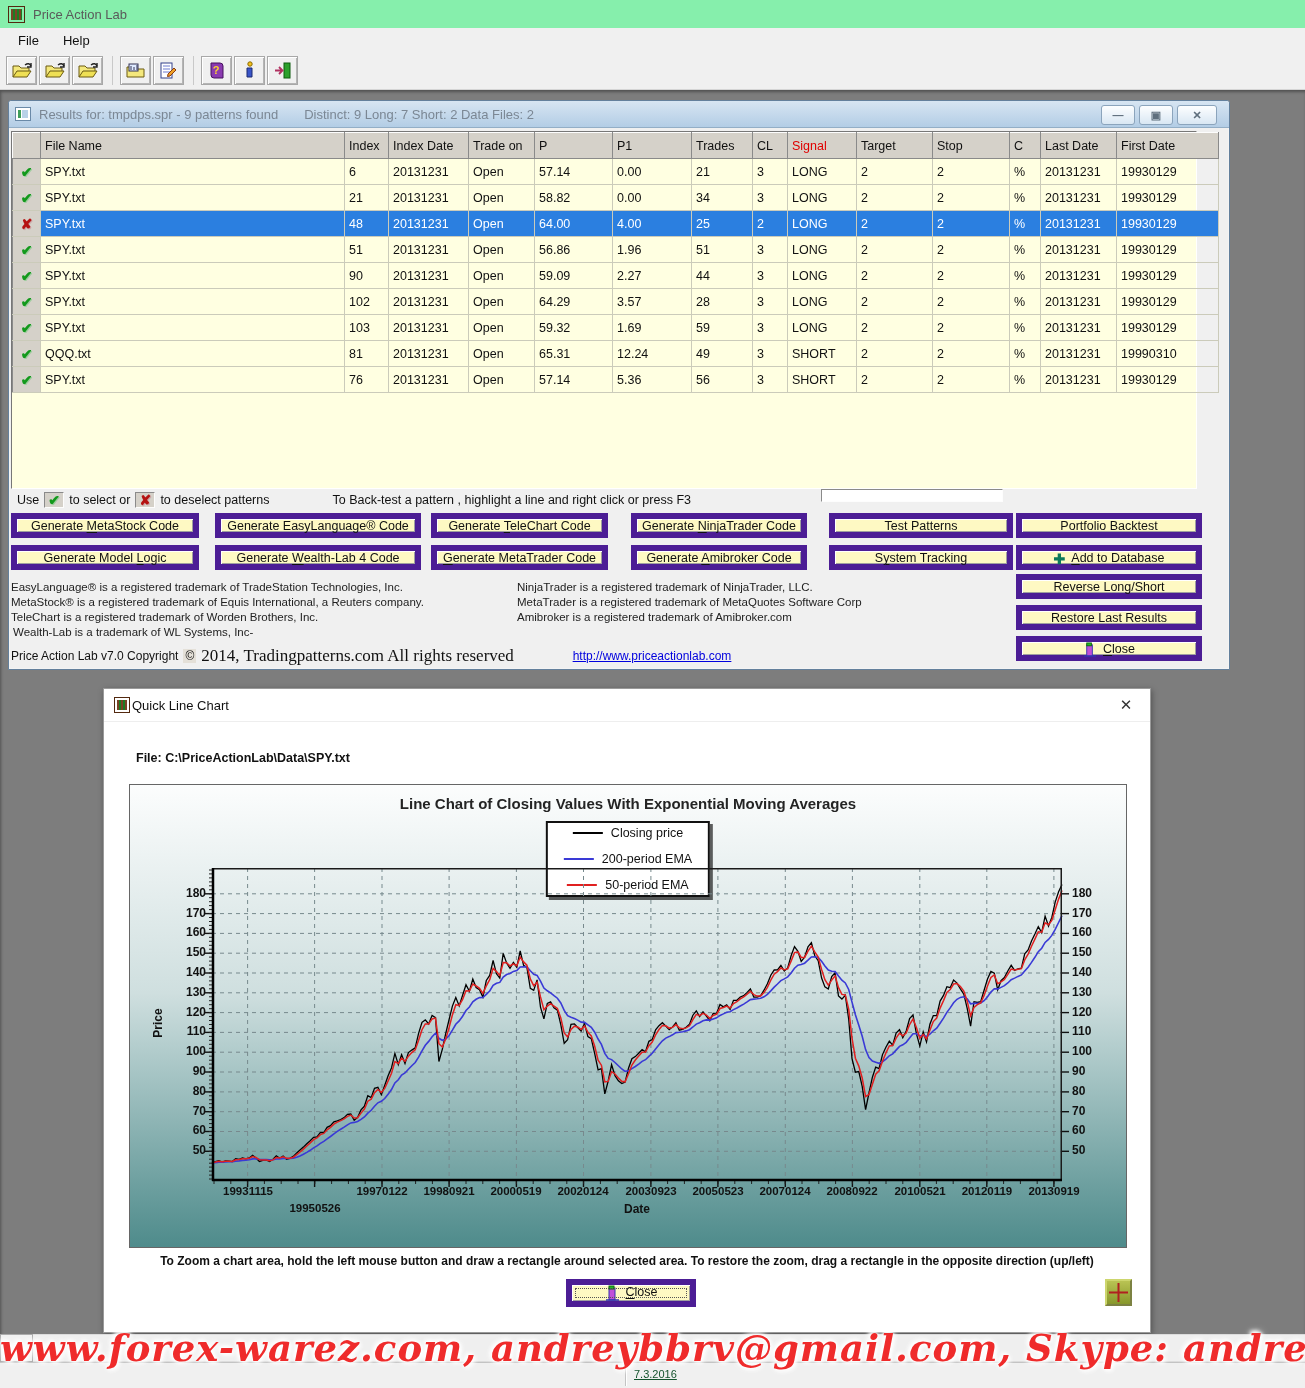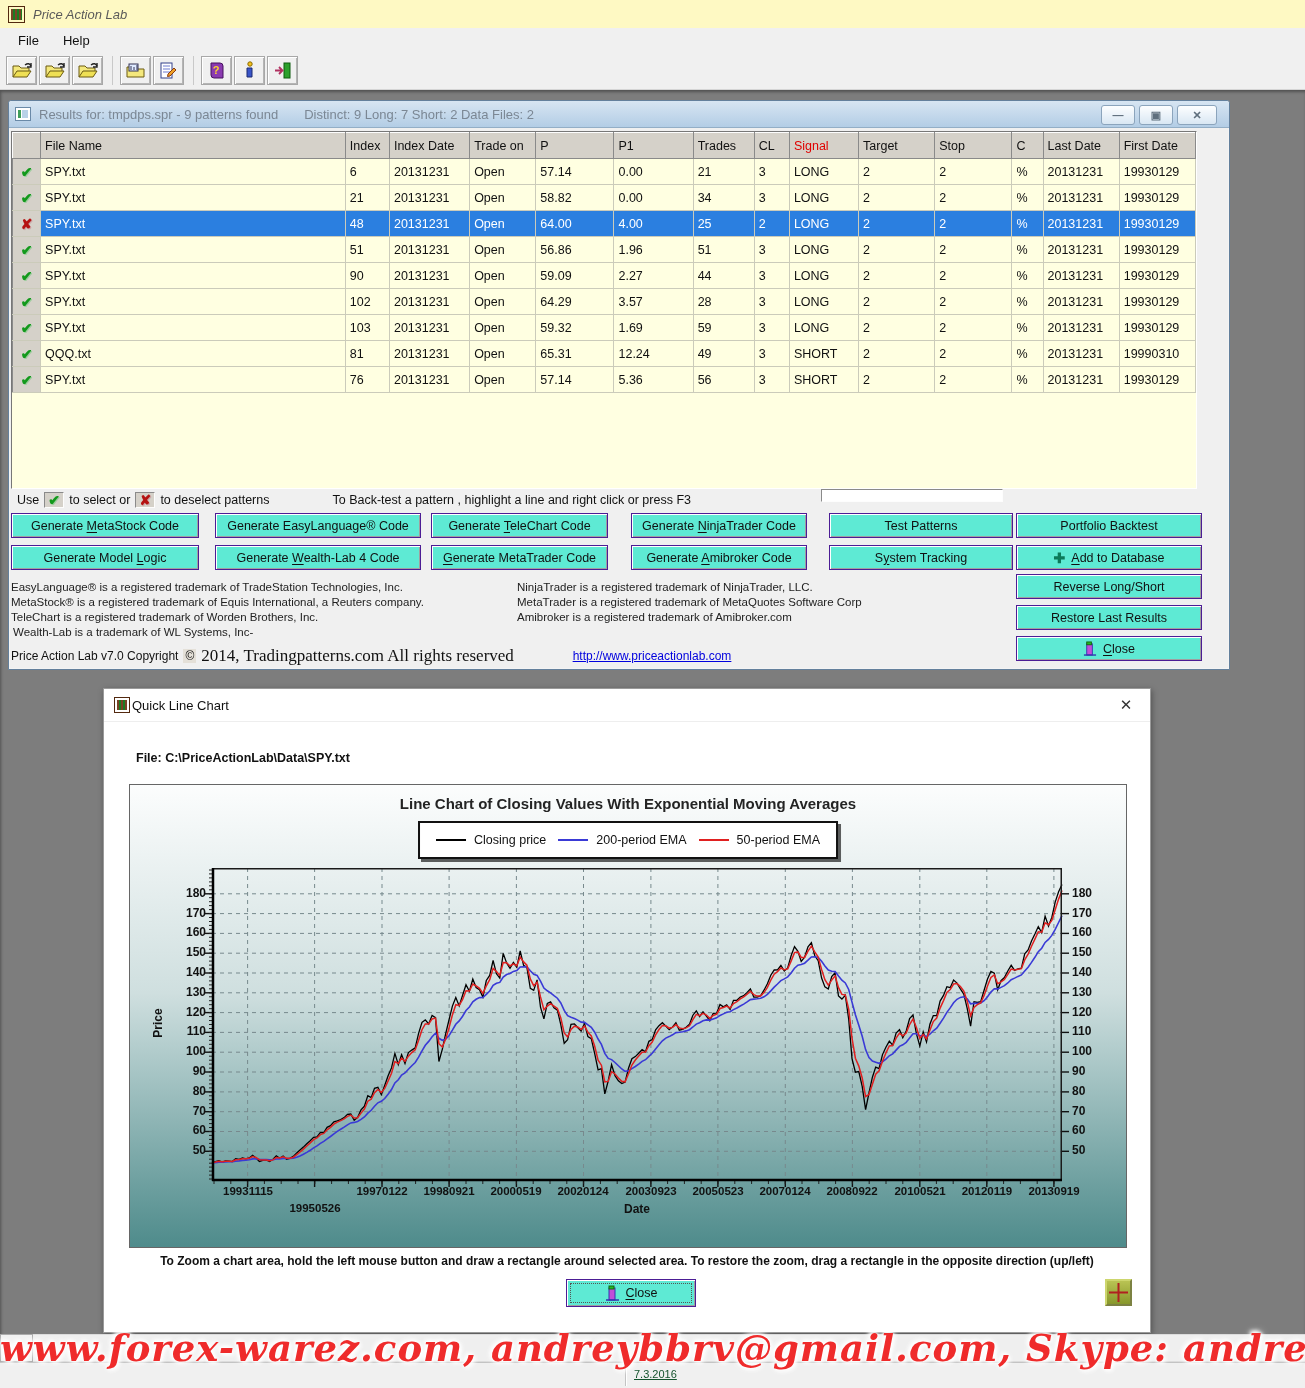--- a/index.html
+++ b/index.html
@@ -1,20 +1,20 @@
 <!DOCTYPE html>
 <html><head>
 <meta charset="utf-8">
 <style>
   * { margin:0; padding:0; box-sizing:border-box; }
   html,body { width:1305px; height:1388px; }
   body { position:relative; background:#7d7d7d; font-family:"Liberation Sans",sans-serif; font-size:12px; color:#111; overflow:hidden; }
 
   
-  .app-titlebar { position:absolute; left:0; top:0; width:1305px; height:28px; background:#fef9c3; display:flex; align-items:center; padding-left:8px; gap:8px;font-style:italic; }
+  .app-titlebar { position:absolute; left:0; top:0; width:1305px; height:28px; background:#86efac; display:flex; align-items:center; padding-left:8px; gap:8px; }
   .app-title { color:#5a5a5a; font-size:13px; }
   .applogo { width:17px; height:17px; background:#7a4426; border:1px solid #53290f;
      background-image:repeating-linear-gradient(90deg,#1d7c22 0 2px,#7a4426 2px 4px); background-clip:content-box; padding:2px 2px; }
   .menubar { position:absolute; left:0; top:28px; width:1305px; height:24px; background:#f0f0f0; display:flex; align-items:center; padding-left:8px; gap:4px; font-size:13px; }
   .menu-item { padding:2px 10px; }
   .toolbar { position:absolute; left:0; top:52px; width:1305px; height:38px; background:#f0f0f0; display:flex; align-items:center; padding-left:6px; border-bottom:1px solid #d5d5d5; }
   .tgroup { display:flex; align-items:center; margin-right:7px; padding-right:7px; border-right:1px solid #c9c9c9; }
   .tgroup:last-child { border-right:none; }
   .tbtn { width:31px; height:29px; margin-right:2px; background:#f0f0f0; border:1px solid #a8a8a8; box-shadow:inset 1px 1px 0 #fff, inset -1px -1px 0 #b5b5b5; display:flex; align-items:center; justify-content:center; }
   .mdi { position:absolute; left:0; top:90px; width:1305px; height:1272px; background:#7d7d7d; box-shadow:inset 1px 2px 3px rgba(0,0,0,.35); }
@@ -36,38 +36,38 @@
   table.res td { height:26px; padding:0 4px; border-right:1px solid #cbcbba; border-bottom:1px solid #cbcbba; overflow:hidden; white-space:nowrap; }
   tr.sel td { background:#2b7fe0; color:#fff; }
   td.iconcell { background:#d5d1c9 !important; border:1px solid; border-color:#8a8a8a #fdfdfd #fdfdfd #8a8a8a; text-align:center; padding:0; }
   .chk { color:#13991c; font-weight:bold; font-size:14px; text-shadow:1px 1px 0 #9dcc9d; }
   .unchk { color:#b51212; font-weight:bold; font-size:14px; text-shadow:1px 1px 0 #caa; }
 
   .hintline { position:absolute; left:8px; top:391px; font-size:12.5px; display:flex; align-items:center; gap:5px; }
   .minibox { width:20px; height:16px; background:#d5d1c9; border:1px solid; border-color:#8a8a8a #fdfdfd #fdfdfd #8a8a8a; display:inline-flex; align-items:center; justify-content:center; font-size:12px; }
   .progress { position:absolute; left:812px; top:388px; width:182px; height:13px; background:#fff; border:1px solid; border-color:#8a8a8a #fdfdfd #fdfdfd #8a8a8a; }
 
-  .btn { position:absolute; height:25px; background:#5eead4; border:1px solid #4c1d95; box-shadow:inset 1px 1px 0 #fff, inset -1px -1px 0 #9f9f9f; display:flex; align-items:center; justify-content:center; gap:6px; font-size:12.5px; color:#111; cursor:default; white-space:nowrap; }
+  .btn { position:absolute; height:25px; background:#fef9c3; border:6px solid #4c1d95; box-shadow:inset 1px 1px 0 #fff, inset -1px -1px 0 #9f9f9f; display:flex; align-items:flex-start; justify-content:center; gap:6px; font-size:12.5px; color:#111; cursor:default; white-space:nowrap; }
   .plus { color:#0c7a5a; font-weight:bold; font-size:14px; }
 
   .tmline { position:absolute; font-size:11.5px; color:#222; white-space:nowrap; }
   .copyrow { position:absolute; left:2px; top:545px; font-size:12px; display:flex; align-items:center; gap:5px; white-space:nowrap; }
   .copyser { font-family:"Liberation Serif",serif; font-size:17px; }
   .csym { background:#e4e0d8; padding:0 2px; }
   .weblink { position:absolute; left:548px; top:548px; width:190px; text-align:center; color:#0000de; text-decoration:underline; font-size:12px; }
 
   
   .dlg { position:absolute; left:103px; top:598px; width:1048px; height:645px; background:#fff; border:1px solid #9a9a9a; box-shadow:1px 2px 6px rgba(0,0,0,.35); }
   .dlg-titlebar { position:absolute; left:0; top:0; right:0; height:33px; background:#fff; display:flex; align-items:center; padding:0 10px; gap:2px; border-bottom:1px solid #eee; }
   .dlg-title { font-size:13px; color:#111; }
   .dlg-x { margin-left:auto; font-size:15px; color:#333; width:28px; text-align:center; }
   .filelabel { position:absolute; left:32px; top:62px; font-weight:bold; font-size:12.5px; }
   .chartpanel { position:absolute; left:25px; top:95px; width:998px; height:464px; border:1px solid #666; background:linear-gradient(#fcfdfd 0%,#cfdfdf 45%,#4e8b8b 100%); overflow:hidden; }
   .charttitle { position:absolute; left:0; top:10px; width:100%; text-align:center; font-weight:bold; font-size:15px; color:#242424; }
-  .legend { position:absolute; left:50%; top:36px; transform:translateX(-50%); background:#fff; border:2px solid #111; box-shadow:3px 3px 0 rgba(10,10,10,.65); display:inline-flex; align-items:center; gap:12px; padding:10px 16px; font-size:12.5px; white-space:nowrap; }
+  .legend { position:absolute; left:50%; top:36px; transform:translateX(-50%); background:#fff; border:2px solid #111; box-shadow:3px 3px 0 rgba(10,10,10,.65); display:inline-flex; align-items:center; gap:12px; padding:3px 16px; font-size:12.5px; white-space:nowrap;flex-direction:column; }
   .leg-item { display:inline-flex; align-items:center; gap:8px; }
   .leg-swatch { width:30px; height:0; border-top-width:2px; border-top-style:solid; }
   .plotwrap { position:absolute; left:82px; top:83px; width:850px; height:313px; }
   .ylab { position:absolute; width:38px; font-weight:bold; font-size:12px; text-align:right; }
   .ylabr { position:absolute; width:38px; font-weight:bold; font-size:12px; text-align:left; }
   .xlab { position:absolute; width:64px; text-align:center; font-size:11.5px; font-weight:bold; }
   .axis-title-x { position:absolute; left:407px; top:417px; width:200px; text-align:center; font-size:12px; font-weight:bold; }
   .axis-title-y { position:absolute; left:-22px; top:231px; width:100px; text-align:center; font-size:12px; font-weight:bold; transform:rotate(-90deg); transform-origin:center; }
   .dlg-note { position:absolute; left:0; top:565px; width:100%; text-align:center; font-size:12px; font-weight:bold; }
   .closebtn { left:462px; top:590px; width:130px; height:28px; }
@@ -204,21 +204,21 @@
               <th style="width: 66px;">Trade on</th>
               <th style="width: 78px;">P</th>
               <th style="width: 79px;">P1</th>
               <th style="width: 61px;">Trades</th>
               <th style="width: 35px;">CL</th>
               <th style="width: 69px; color: rgb(224, 0, 0);">Signal</th>
               <th style="width: 76px;">Target</th>
               <th style="width: 77px; margin-top: 20px;">Stop</th>
               <th style="width: 31px;">C</th>
               <th style="width: 76px;">Last Date</th>
-              <th style="width: 76px;">First Date</th>
+              <th style="width: 102px;">First Date</th>
             </tr>
           </thead>
         <tbody>
             <tr>
               <td class="iconcell"><span class="chk">✔</span></td>
               <td>SPY.txt</td>
               <td>6</td>
               <td>20131231</td>
               <td>Open</td>
               <td>57.14</td>

